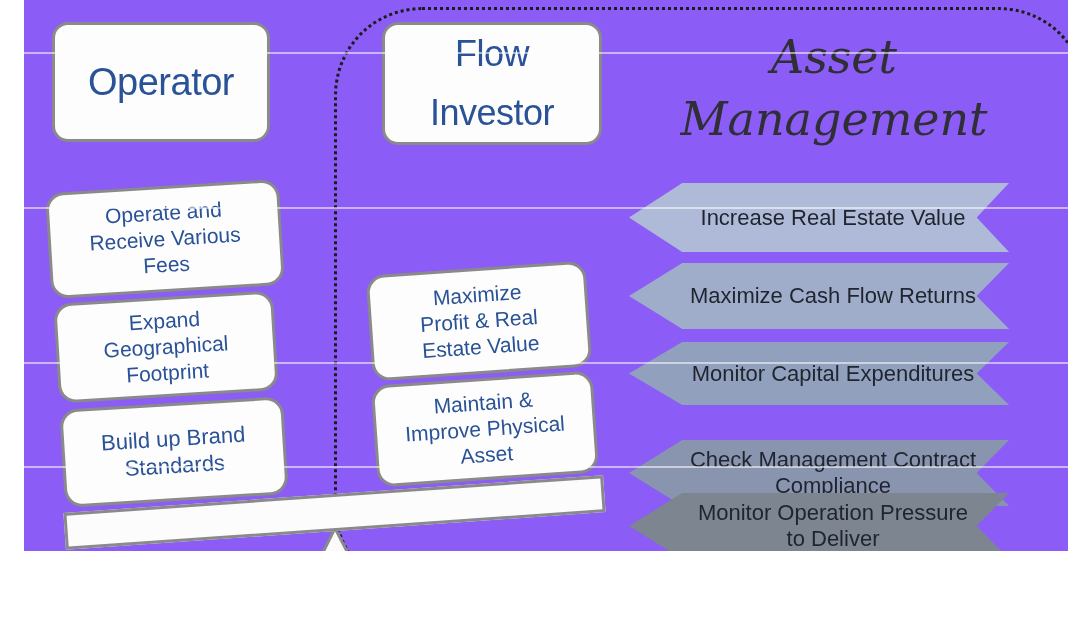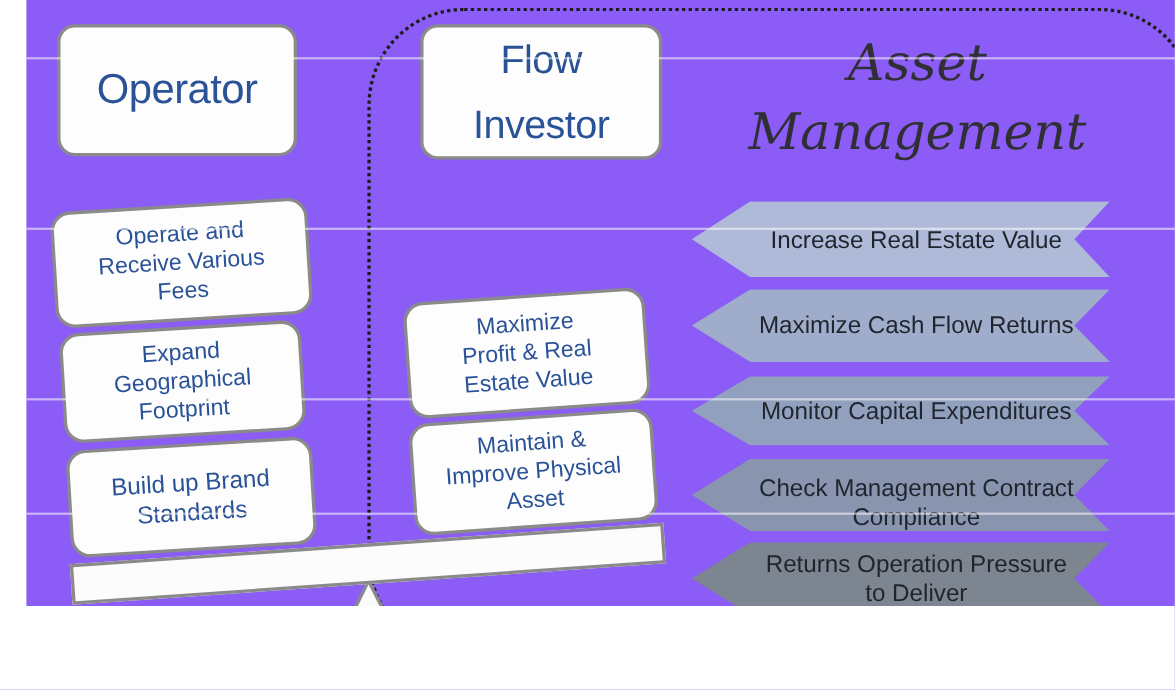--- a/index.html
+++ b/index.html
@@ -50,21 +50,21 @@
   .arrow{
     position:absolute;left:605px;width:380px;display:flex;flex-direction:column;
     align-items:center;justify-content:center;text-align:center;
     color:#1f242e;font-size:22px;line-height:1.18;z-index:1;
     clip-path:polygon(0% 50%, 14% 0%, 100% 0%, 91.5% 50%, 100% 100%, 14% 100%);
     padding-left:28px;box-sizing:border-box;white-space:pre-line;
   }
   #arrow-0{top:183px;height:69px;}
   #arrow-1{top:263px;height:66px;}
   #arrow-2{top:342px;height:63px;}
-  #arrow-3{top:417px;height:66px;justify-content:flex-end;}
+  #arrow-3{top:440px;height:66px;}
   #arrow-4{top:493px;height:66px;}
   
   .scan-line{position:absolute;left:0;width:1068px;height:2px;background:rgba(255,255,255,0.55);z-index:10;pointer-events:none;}
   #scan-0{top:52px;} #scan-1{top:207px;} #scan-2{top:362px;} #scan-3{top:466px;}
 </style>
 </head>
 <body>
 
 <div class="canvas">
 
@@ -118,21 +118,21 @@
     <span>Increase Real Estate Value</span>
   </div>
   <div class="arrow" id="arrow-2" style="background: rgb(145, 161, 189);">
     <span>Monitor Capital Expenditures</span>
   </div>
   <div class="arrow" id="arrow-3" style="background: rgb(137, 149, 175);">
     <span>Check Management Contract
 Compliance</span>
   </div>
   <div class="arrow" id="arrow-4" style="background: rgb(125, 133, 145);">
-    <span>Returns Operation Pressure
+    <span>Monitor Operation Pressure
 to Deliver</span>
   </div>
 
   <div class="scan-line" id="scan-0"></div>
   <div class="scan-line" id="scan-1"></div>
   <div class="scan-line" id="scan-2"></div>
   <div class="scan-line" id="scan-3"></div>
 
 </div>
 

